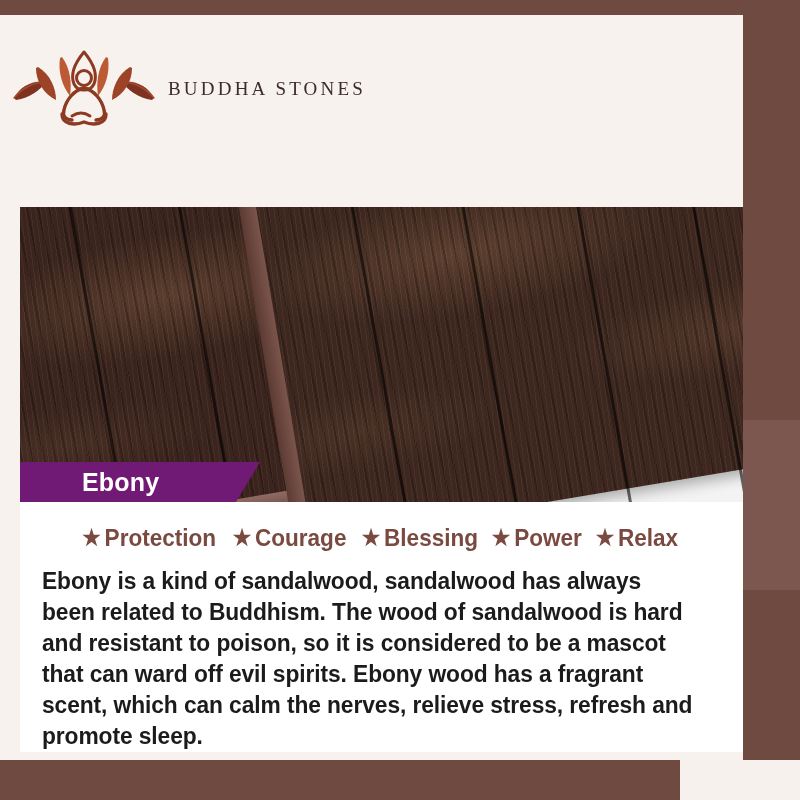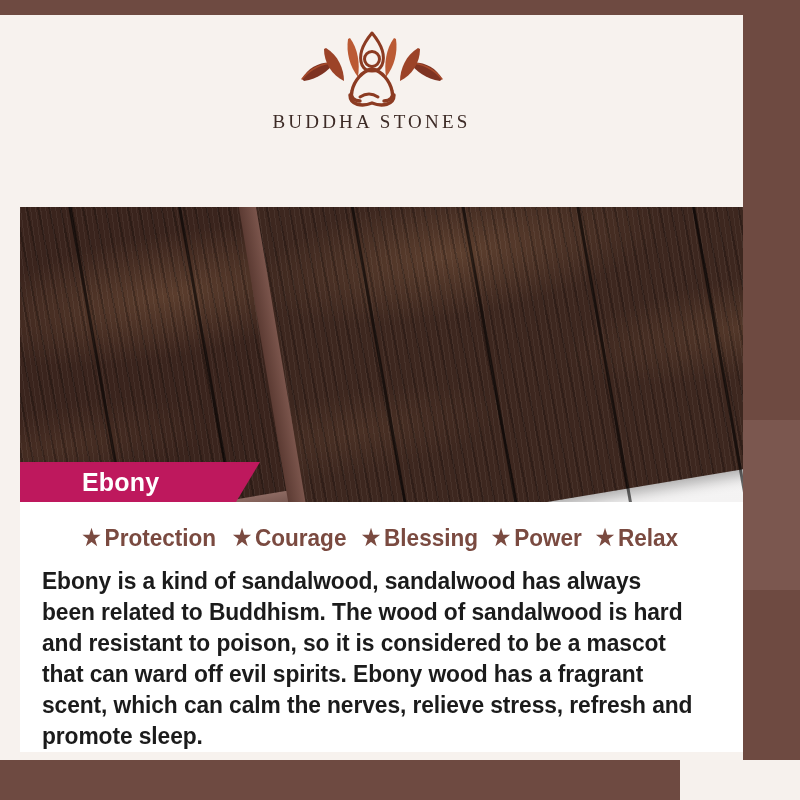--- a/index.html
+++ b/index.html
@@ -48,21 +48,21 @@
     left:0; top:15px;
     width:743px; height:745px;
     background:#f7f2ee;
     overflow:hidden;
   }
 
   
   .header {
     position:relative;
     height:130px;
-    display:flex; flex-direction:column;
+    display:flex; flex-direction:row;
     align-items:center; justify-content:flex-start;
     padding-top:14px;
   }
   .logo-mark { width:168px; height:78px; display:block; }
   .brand-name {
     margin-top:4px;
     font-family:"Liberation Serif", serif;
     font-size:19px;
     letter-spacing:3.2px;
     color:#3d2b26;
@@ -152,21 +152,21 @@
     position:absolute; left:-16px; top:0;
     width:17px; height:100%;
     background:linear-gradient(90deg,#5c3b33,#7b554c);
   }
 
   
   .ebony-banner {
     position:absolute;
     left:20px; top:447px;
     width:240px; height:40px;
-    background:#be185d;
+    background:#701a75;
     clip-path:polygon(0 0, 100% 0, 90% 100%, 0 100%);
     display:flex; align-items:center;
     z-index:6;
   }
   .ebony-label {
     margin-left:62px;
     color:#ffffff;
     font-size:25px;
     font-weight:bold;
     letter-spacing:.2px;

